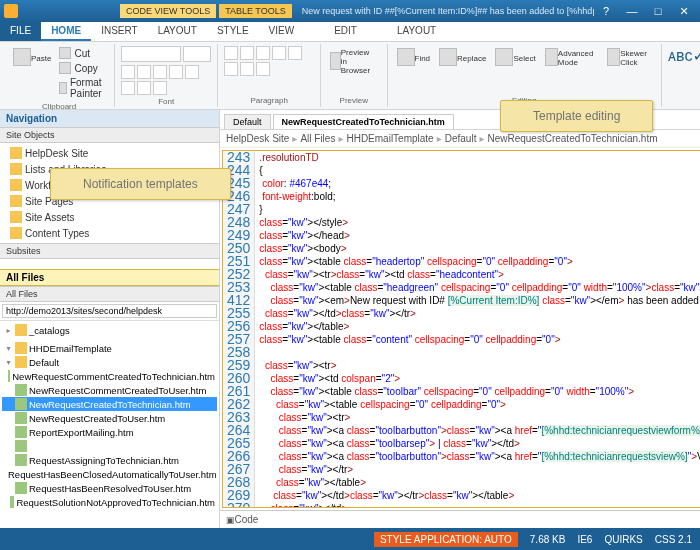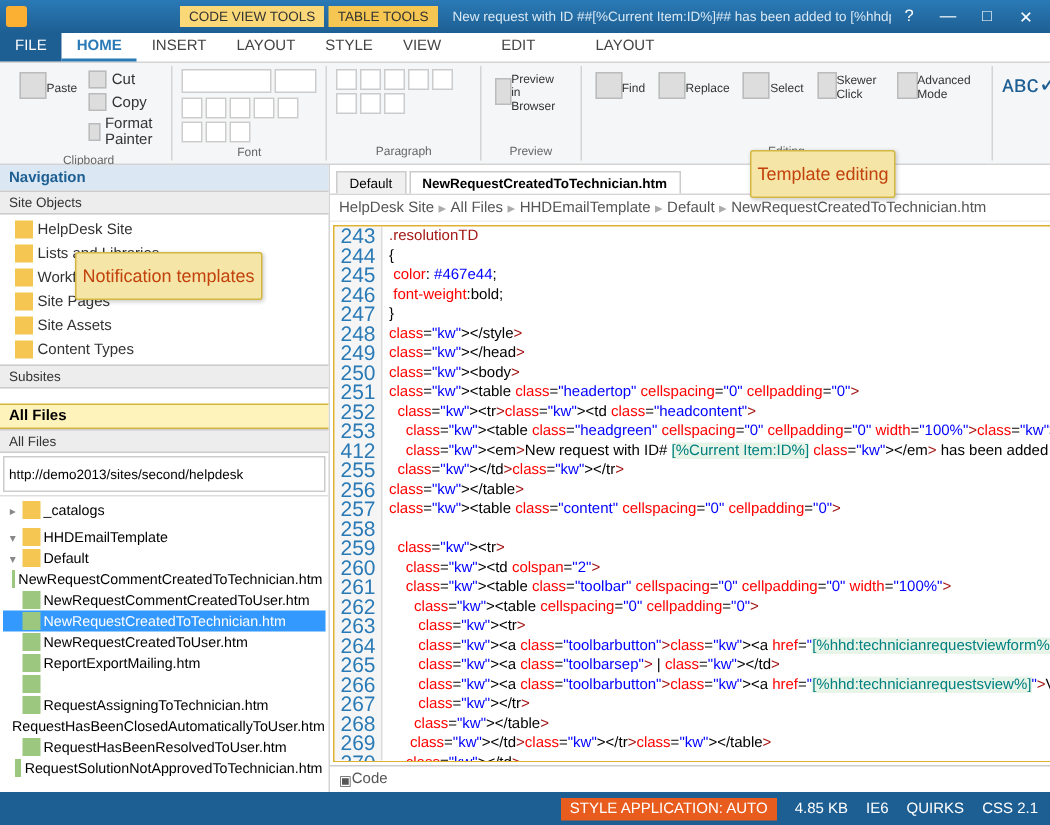--- a/index.html
+++ b/index.html
@@ -32,21 +32,21 @@
 .paraicons .pi{width:14px;height:14px;border:1px solid #ccc;background:#fff}
 .main{display:flex;height:418px}
 .navpanel{width:220px;background:#fff;border-right:1px solid #d4d4d4;display:flex;flex-direction:column}
 .navhdr{background:#dbe8f4;color:#1e5f93;padding:3px 6px;font-size:10px;font-weight:bold}
 .navsection{padding:2px 4px;font-size:10px;color:#333}
 .navsection .sobj{padding:2px 2px;margin-left:4px;display:flex;align-items:center;gap:3px}
 .sico2{width:12px;height:12px;background:#f5c752;display:inline-block}
 .subhdr{background:#ededed;padding:2px 6px;font-size:9px;color:#333;border-top:1px solid #ccc;border-bottom:1px solid #ccc}
 .allfiles{background:#fff3bc;padding:2px 6px;font-size:10px;font-weight:bold;border-top:1px solid #d4b742;border-bottom:1px solid #d4b742}
 .urlbar{display:flex;align-items:center;padding:2px;border-bottom:1px solid #ddd}
-.urlbar input{flex:1;border:1px solid #ccc;font-size:9px;padding:11px 3px;height:14px}
+.urlbar input{flex:1;border:1px solid #ccc;font-size:9px;padding:1px 3px;height:14px}
 .tree{flex:1;overflow-y:auto;padding:2px 2px;font-size:10px}
 .tree .tn{padding:1px 2px;display:flex;align-items:center;gap:2px;white-space:nowrap;cursor:pointer}
 .tree .tn.sel{background:#3399ff;color:#fff}
 .tree .exp{width:9px;display:inline-block;text-align:center;color:#888;font-size:8px}
 .tree .fico{width:12px;height:12px;background:#f5c752;display:inline-block}
 .tree .fico.html{background:#9cc77e}
 .tree .lbl{font-size:9.5px}
 .ind1{padding-left:10px}.ind2{padding-left:22px}.ind3{padding-left:34px}
 .editarea{flex:1;display:flex;flex-direction:column;background:#fff}
 .edittabs{height:20px;border-bottom:1px solid #d4d4d4;display:flex;align-items:flex-end;padding-left:4px}
@@ -56,21 +56,21 @@
 .breadcrumb .sep{color:#aaa}
 .code{flex:1;display:flex;overflow:auto;font-family:Consolas,monospace;font-size:10px;background:#fff;position:relative;border:1px solid #e0b030;margin:2px}
 .gutter{background:#f5f5f5;color:#2a7ab6;text-align:right;padding:0 4px;user-select:none;border-right:1px solid #ddd}
 .gutter div{height:13px;line-height:13px;font-size:14px}
 .codelines{padding-left:4px}
 .codelines div{height:13px;line-height:13px;white-space:pre}
 .kw{color:#a31515}.attr{color:#ff0000}.val{color:#0000ff}.csssel{color:#a31515}.cssprop{color:#ff0000}.cssval{color:#0000ff}.tmpl{color:#008080;background:#e8f4e8}
 .viewbar{height:18px;border-top:1px solid #ccc;display:flex;align-items:center;padding:0 6px;font-size:9px;color:#555}
 .status{height:22px;background:#1e5f93;color:#fff;display:flex;align-items:center;padding:0 8px;font-size:9px;justify-content:flex-end;gap:12px}
 .status .pill{background:#e85c1e;padding:2px 6px}
-.callout{position:absolute;background:#f5e6a8;border:1px solid #d4b742;padding:8px 4px;font-size:12px;color:#c2410c;border-radius:2px;box-shadow:1px 1px 3px rgba(0,0,0,.2);z-index:100}
+.callout{position:absolute;background:#f5e6a8;border:1px solid #d4b742;padding:8px 32px;font-size:12px;color:#737373;border-radius:2px;box-shadow:1px 1px 3px rgba(0,0,0,.2);z-index:100}
 .callout::after{content:"";position:absolute;width:1px;background:#d4b742}
 .callout1{top:168px;left:50px}
 .callout2{top:100px;left:500px}
 </style>
 </head>
 <body>
 
 <div class="titlebar">
   <div class="sdicon"></div>
   <div class="contexttabs">
@@ -175,25 +175,25 @@
       <div class="ribbtn">
           <div class="ico"></div>
           <span class="lbl">Replace</span>
         </div>
       <div class="ribbtn">
           <div class="ico"></div>
           <span class="lbl">Select</span>
         </div>
       <div class="ribbtn">
           <div class="ico"></div>
+          <span class="lbl">Advanced Mode</span>
+        </div>
+      <div class="ribbtn">
+          <div class="ico"></div>
           <span class="lbl">Skewer Click</span>
-        </div>
-      <div class="ribbtn">
-          <div class="ico"></div>
-          <span class="lbl">Advanced Mode</span>
         </div>
     </div>
     <div class="grplabel">Editing</div>
   </div>
   <div class="ribgrp" style="flex:1;border:none">
       <div style="font-size:16px;color:#1e5f93;align-self:flex-end">ᴀʙᴄ✓</div>
     </div>
 </div>
 
 <div class="main">
@@ -379,20 +379,20 @@
           <div>     <span <span="" class="attr">class</span>=<span class="val">"kw"</span>&gt;&lt;/td<span class="kw">&gt;</span><span <span="" class="attr">class</span>=<span class="val">"kw"</span>&gt;&lt;/tr<span class="kw">&gt;</span><span <span="" class="attr">class</span>=<span class="val">"kw"</span>&gt;&lt;/table<span class="kw">&gt;</span></div>
           <div>    <span <span="" class="attr">class</span>=<span class="val">"kw"</span>&gt;&lt;/td<span class="kw">&gt;</span></div>
         </div>
     </div>
     <div class="viewbar">▣ <span>Code</span></div>
   </div>
 </div>
 
 <div class="status">
   <span class="pill">STYLE APPLICATION: AUTO</span>
-  <span>4.85 KB</span>
+  <span>7.68 KB</span>
   <span>IE6</span>
   <span>QUIRKS</span>
   <span>CSS 2.1</span>
 </div>
 
 <div class="callout callout1">Notification templates</div>
 <div class="callout callout2">Template editing</div>
 
 </body></html>

